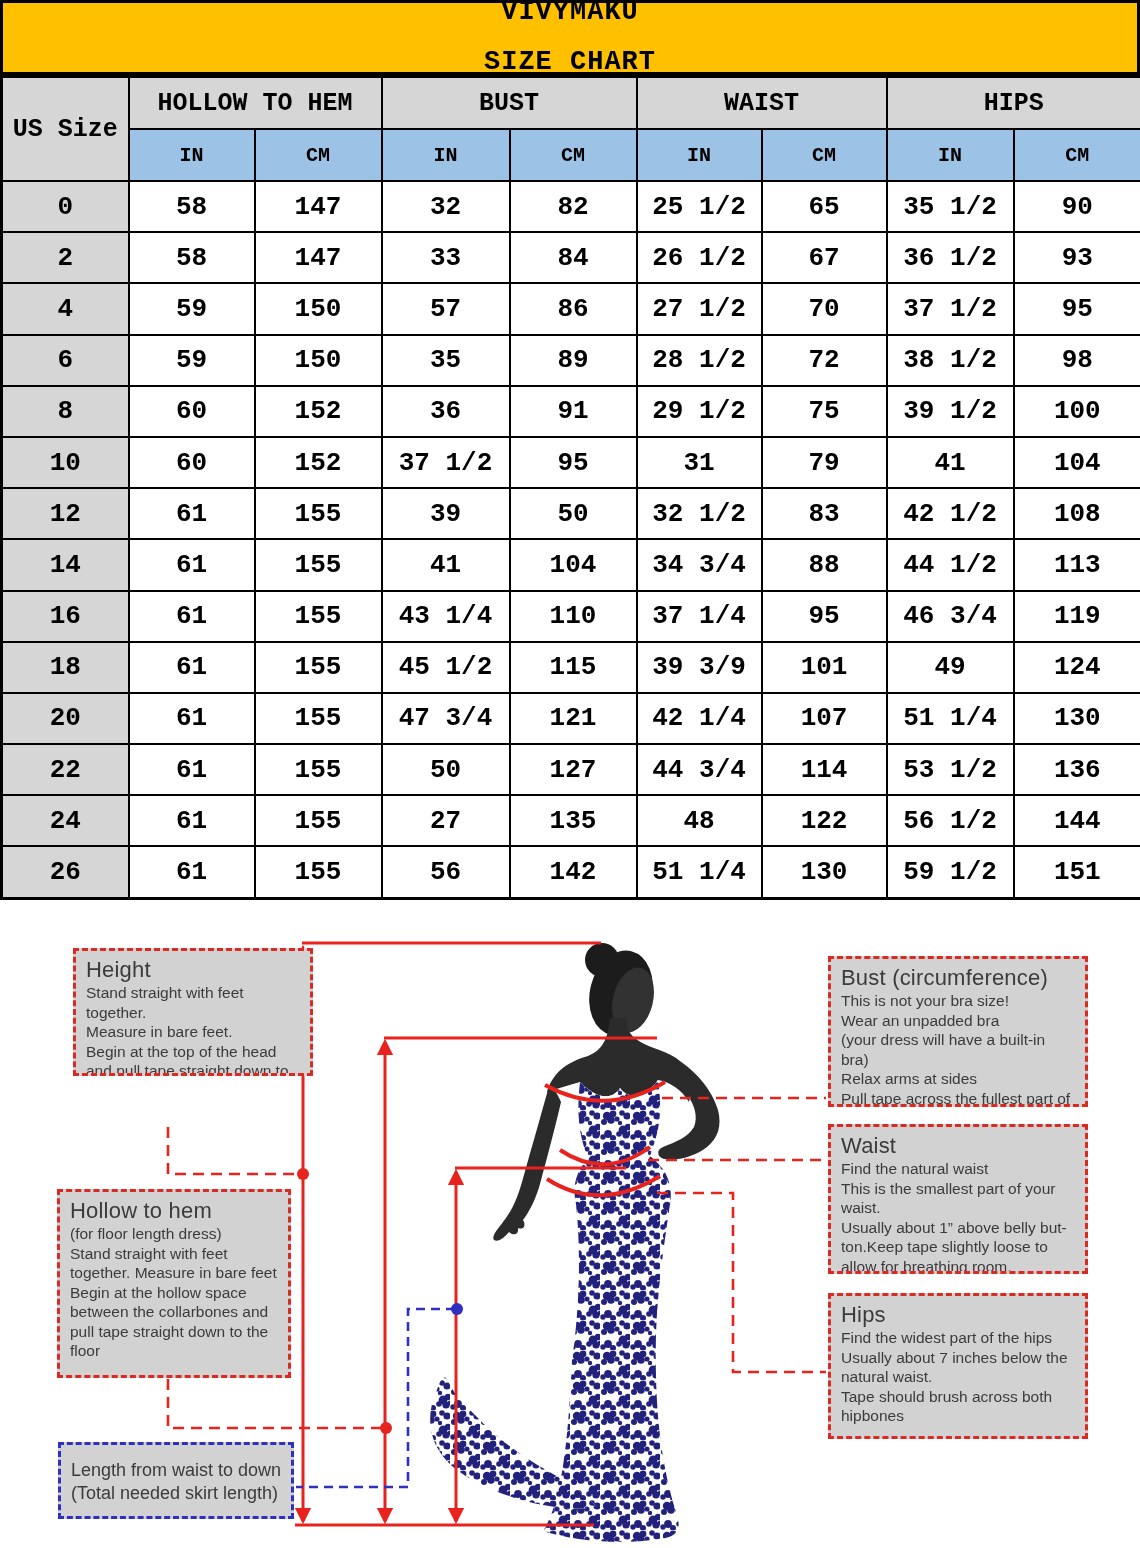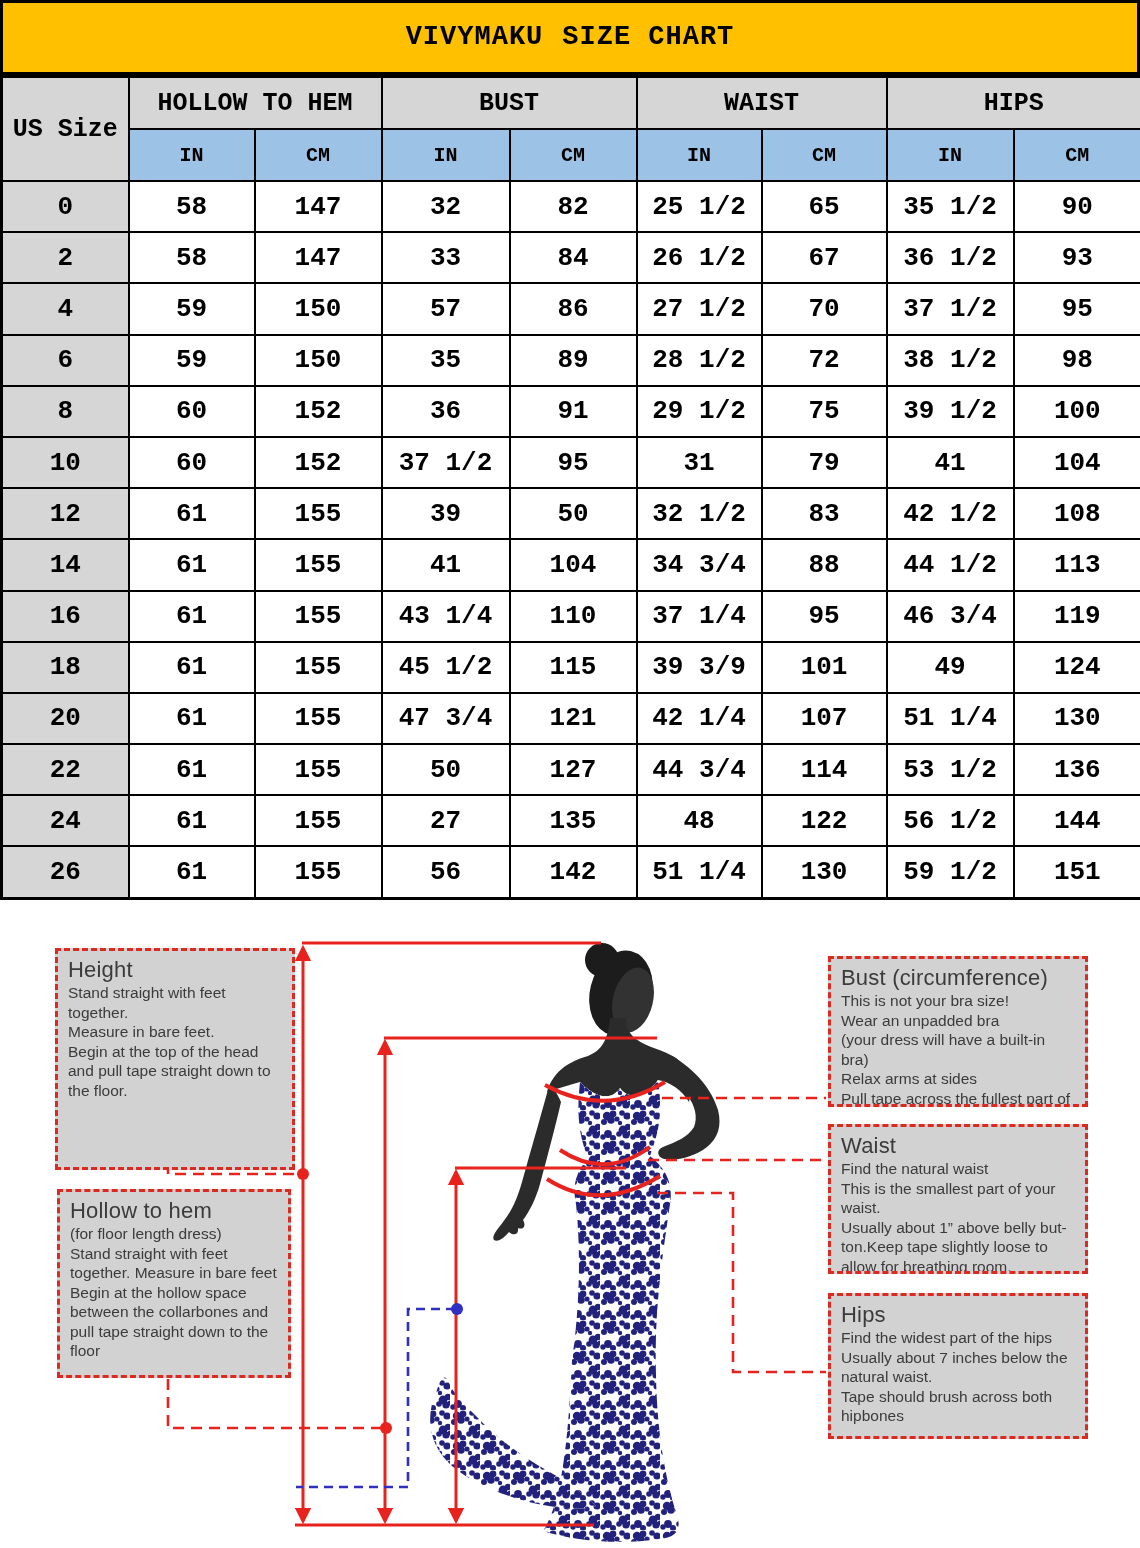--- a/index.html
+++ b/index.html
@@ -1,20 +1,20 @@
 <!DOCTYPE html>
 <html><head>
 <meta charset="utf-8">
 <style>
   html,body{margin:0;padding:0;background:#fff;}
   .page{position:relative;width:1140px;height:1548px;background:#fff;overflow:hidden;
         font-family:"Liberation Mono",monospace;}
   
   .titlebar{box-sizing:border-box;width:1140px;height:75px;background:#FFC000;
-            border:3px solid #000;display:flex;flex-direction:row;justify-content:center;
+            border:3px solid #000;display:flex;flex-direction:column;justify-content:center;
             align-items:center;gap:19px;}
   .titlebar .t{font-weight:bold;font-size:27px;line-height:31px;color:#000;letter-spacing:1px;}
   
   table.size{border-collapse:collapse;table-layout:fixed;width:1140px;
              font-family:"Liberation Mono",monospace;}
   table.size th,table.size td{border:2px solid #000;text-align:center;vertical-align:middle;
              font-weight:bold;color:#000;padding:0;overflow:hidden;}
   table.size th{font-size:25px;}
   table.size td{font-size:26px;}
   tr.grouprow th{height:50px;background:#D6D6D6;}
@@ -353,41 +353,45 @@
         <polyline points="657,263 733,263 733,442 826,442"></polyline>
       </g>
 
       <polyline points="455,379 408,379 408,557 296,557" stroke="#2F2FC2" stroke-width="2.6" fill="none" stroke-dasharray="9 6"></polyline>
 
       <circle cx="303" cy="244" r="6" fill="#E8231E"></circle>
       <circle cx="386" cy="498" r="6" fill="#E8231E"></circle>
       <circle cx="457" cy="379" r="6" fill="#2F2FC2"></circle>
     </svg>
 
-    <div class="gbox red" style="left:55px;top:18px;width:240px;height:222px">
+    <div class="gbox red" style="left:73px;top:18px;width:240px;height:128px">
       <div class="gtitle">Height</div>
       <div class="gbody">Stand straight with feet
 together.
 Measure in bare feet.
 Begin at the top of the head
 and pull tape straight down to
 the floor.</div>
     </div>
 
     <div class="gbox red" style="left:57px;top:259px;width:234px;height:189px">
       <div class="gtitle">Hollow to hem</div>
       <div class="gbody">(for floor length dress)
 Stand straight with feet
 together. Measure in bare feet
 Begin at the hollow space
 between the collarbones and
 pull tape straight down to the
 floor</div>
     </div>
 
+    <div class="gbox blue" style="left:58px;top:512px;width:236px;height:77px">
+      <div class="gbody big">Length from waist to down
+(Total needed skirt length)</div>
+    </div>
 
     <div class="gbox red" style="left:828px;top:26px;width:260px;height:151px">
       <div class="gtitle">Bust (circumference)</div>
       <div class="gbody">This is not your bra size!
 Wear an unpadded bra
 (your dress will have a built-in bra)
 Relax arms at sides
 Pull tape across the fullest part of
 the bust</div>
     </div>

